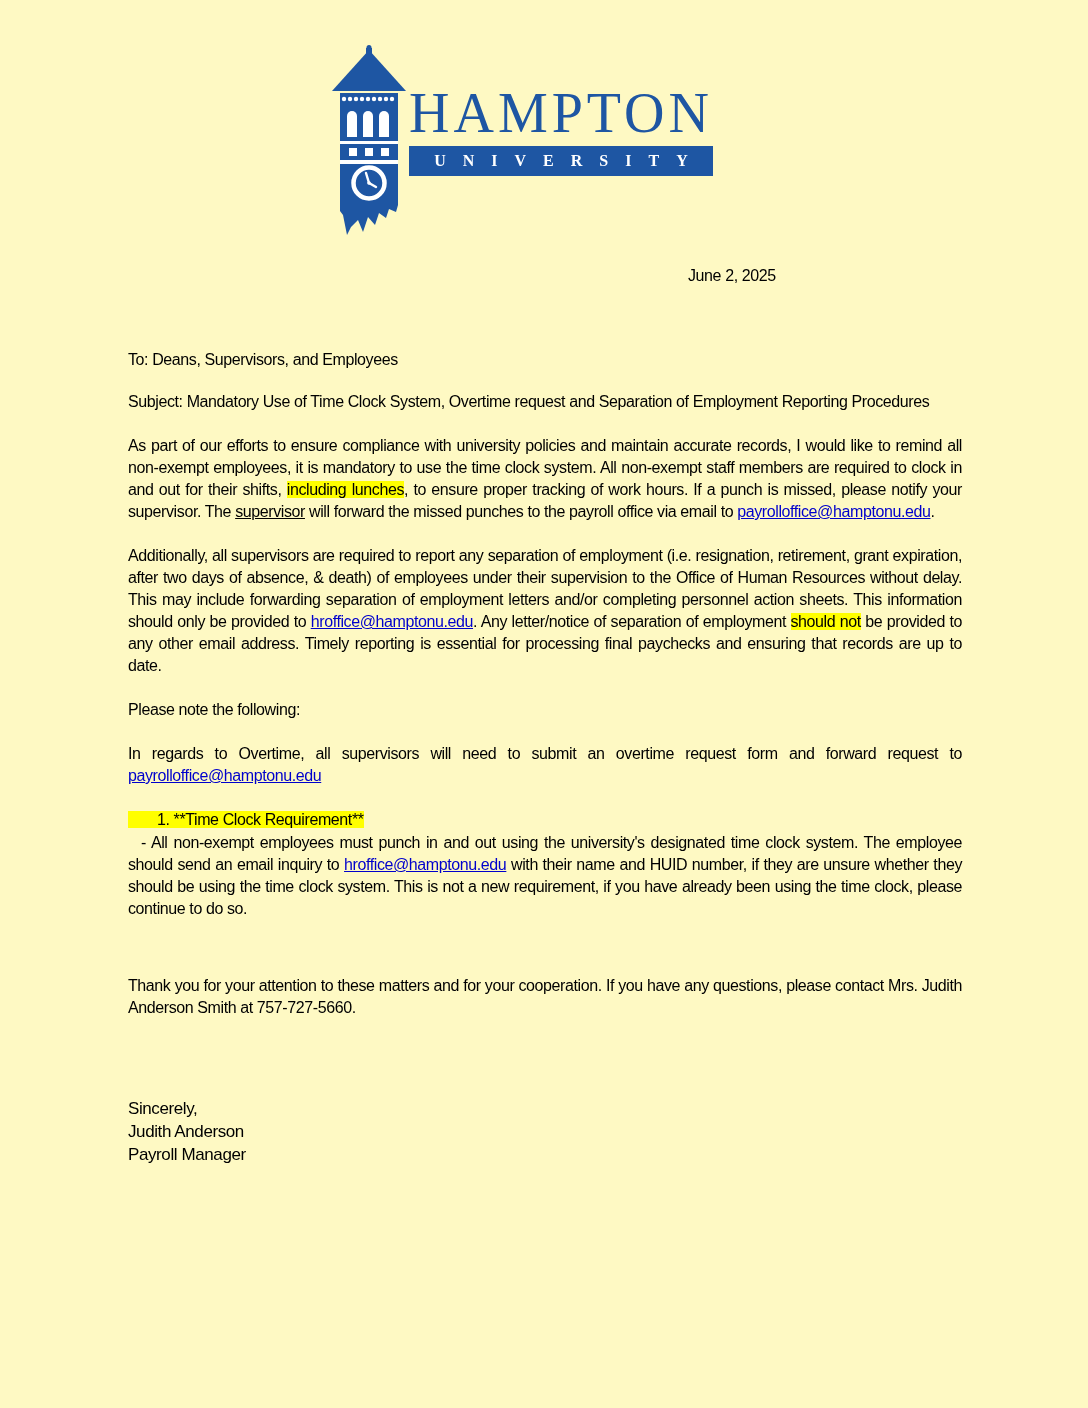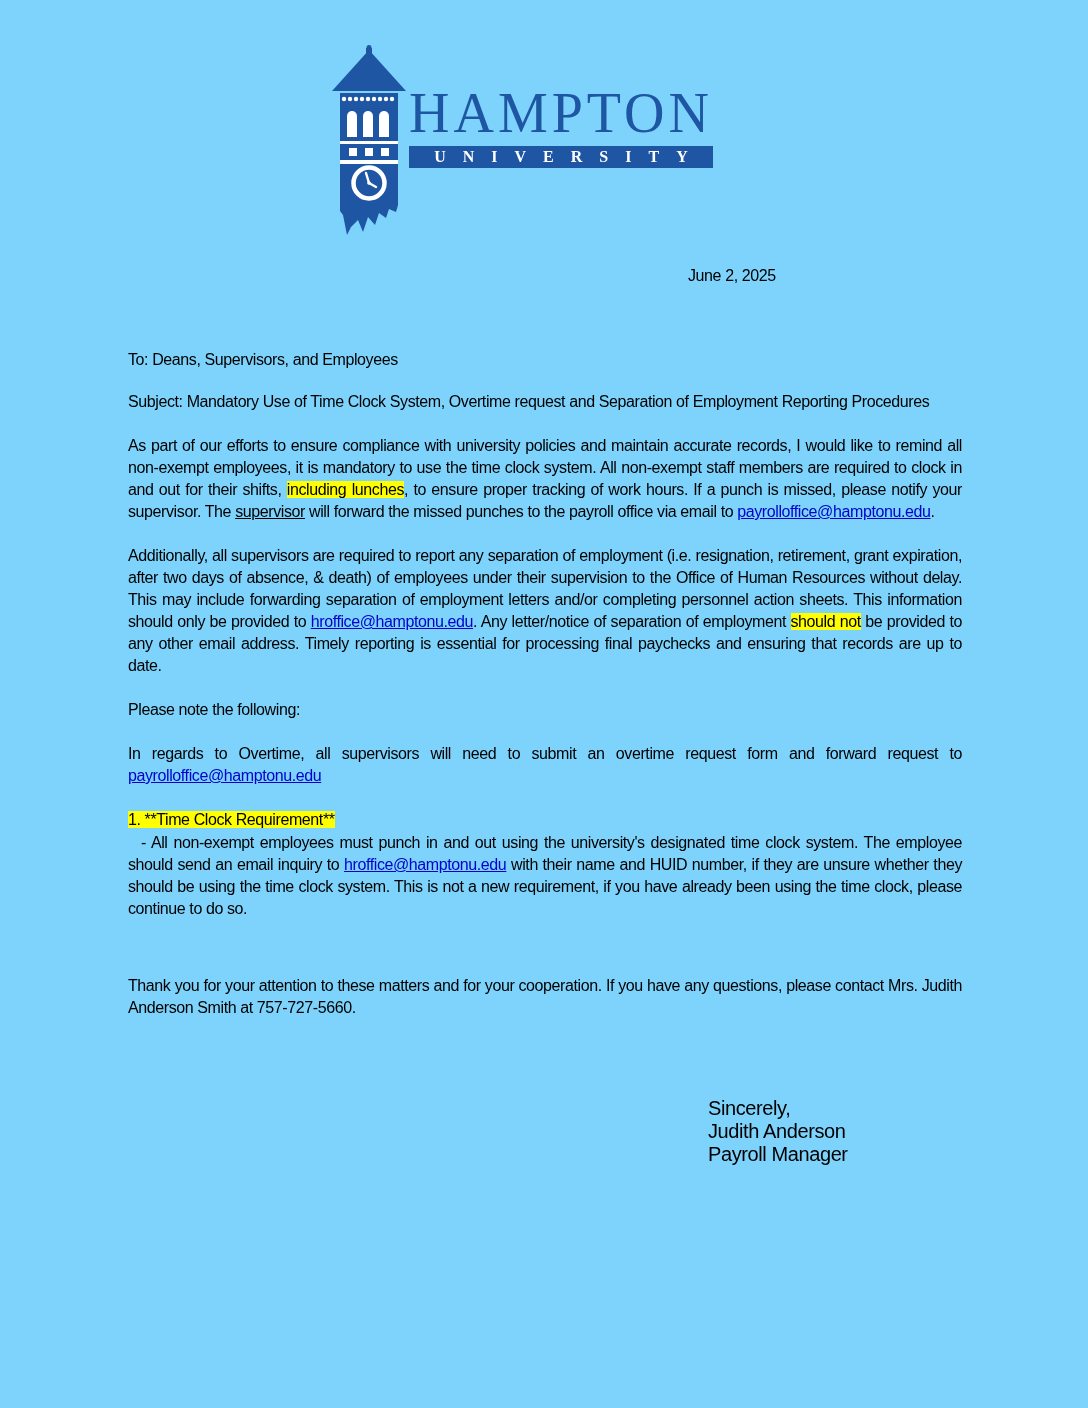--- a/index.html
+++ b/index.html
@@ -12,37 +12,37 @@
   body{
     width:1088px;height:1408px;
     font-family:"Liberation Sans", sans-serif;
     color:var(--ink);
     overflow:hidden;
   }
   .page{
     box-sizing:border-box;
     width:1088px;height:1408px;
     padding:45px 126px 0 128px;
-    background:#7dd3fc;
+    background:#fef9c3;
   }
   
   .logo-row{display:flex;align-items:flex-start;margin-left:204px;height:192px;}
   .tower-svg{width:74px;height:190px;flex:0 0 auto;}
   .logo-text{margin-left:3px;}
   .wordmark{
     font-family:"Liberation Serif", serif;
     color:var(--blue);
     font-size:56px;line-height:56px;
     letter-spacing:4px;
     margin-top:40px;
     white-space:nowrap;
   }
   .uni-bar{
     background:var(--blue);
-    height:22px;margin-top:5px;
+    height:30px;margin-top:5px;
     display:flex;align-items:center;justify-content:center;
   }
   .uni-bar span{
     font-family:"Liberation Serif", serif;
     font-weight:bold;
     color:#ffffff;
     font-size:16px;
     letter-spacing:17px;
     text-indent:17px;
     white-space:nowrap;
@@ -55,28 +55,28 @@
     margin:22px 0 0 0;
     font-size:16px;line-height:22px;letter-spacing:-0.4px;
     text-align:justify;
     max-width:834px;
   }
   .para.left{text-align:left;}
   .para.heading{margin-bottom:0;}
   .para.tight{margin-top:1px;text-indent:13px;}
   .para.gap-large{margin-top:55px;}
   .seg-plain{}
-  .seg-highlight{background:var(--hl);}
+  .seg-highlight{background:var(--hl);padding-left:29px;}
   .seg-highlight-bold{background:var(--hl);font-weight:normal;}
   .seg-underline{text-decoration:underline;}
   .seg-link{color:var(--link);text-decoration:underline;cursor:pointer;}
   
   .signature{
-    margin-top:78px;margin-left:580px;
-    font-size:20px;line-height:23px;letter-spacing:-0.4px;
+    margin-top:78px;
+    font-size:17px;line-height:23px;letter-spacing:-0.4px;
   }
 </style>
 </head>
 <body>
 
 <div class="page">
 
   <div class="logo-row">
     <svg class="tower-svg" viewBox="0 0 74 190" xmlns="http://www.w3.org/2000/svg" aria-hidden="true">
       <g fill="#1e56a3">

